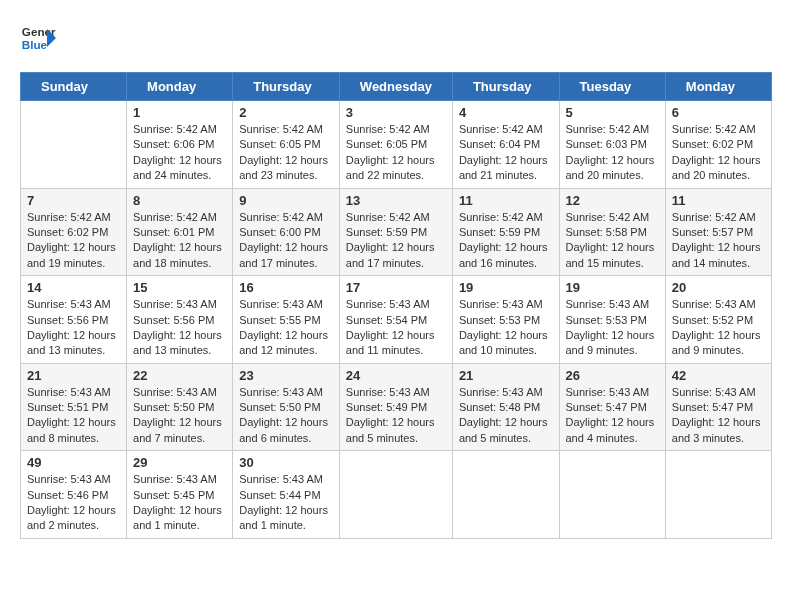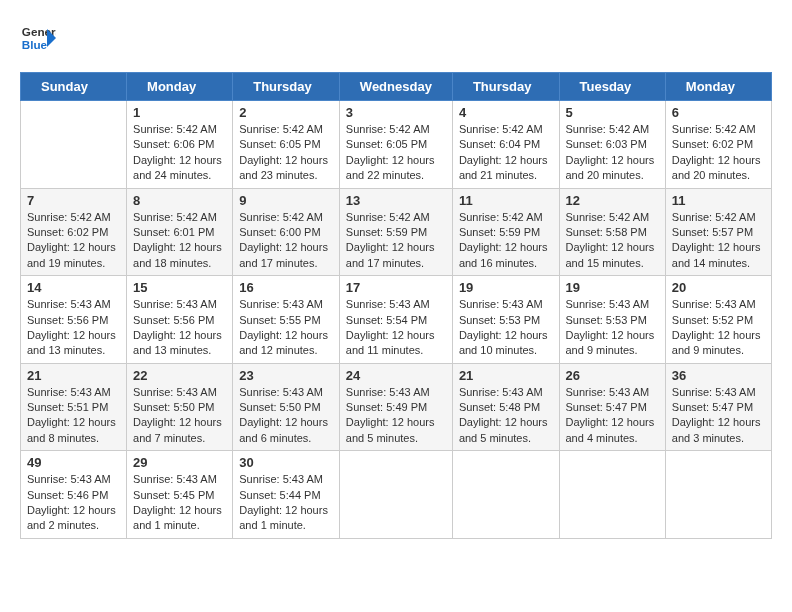--- a/index.html
+++ b/index.html
@@ -289,21 +289,21 @@
 and 5 minutes.</div>
         </td>
         <td>
           <span class="day-number">26</span>
           <div class="day-info" style="white-space: pre-line;">Sunrise: 5:43 AM
 Sunset: 5:47 PM
 Daylight: 12 hours
 and 4 minutes.</div>
         </td>
         <td>
-          <span class="day-number">36</span>
+          <span class="day-number">42</span>
           <div class="day-info" style="white-space: pre-line;">Sunrise: 5:43 AM
 Sunset: 5:47 PM
 Daylight: 12 hours
 and 3 minutes.</div>
         </td>
       </tr>
       <tr>
         <td>
           <span class="day-number">49</span>
           <div class="day-info" style="white-space: pre-line;">Sunrise: 5:43 AM

